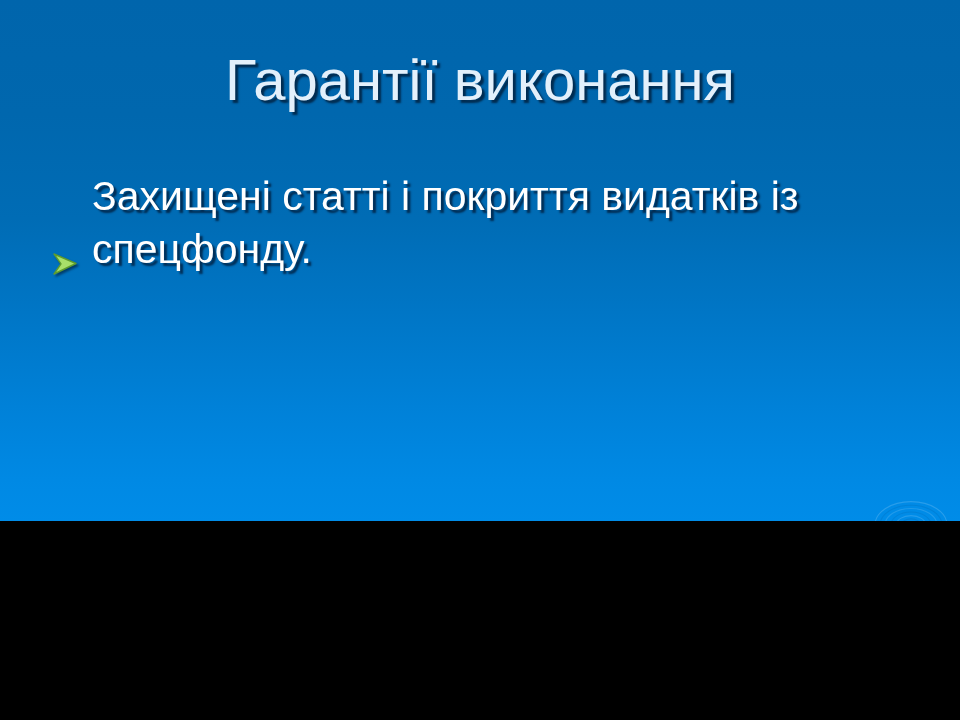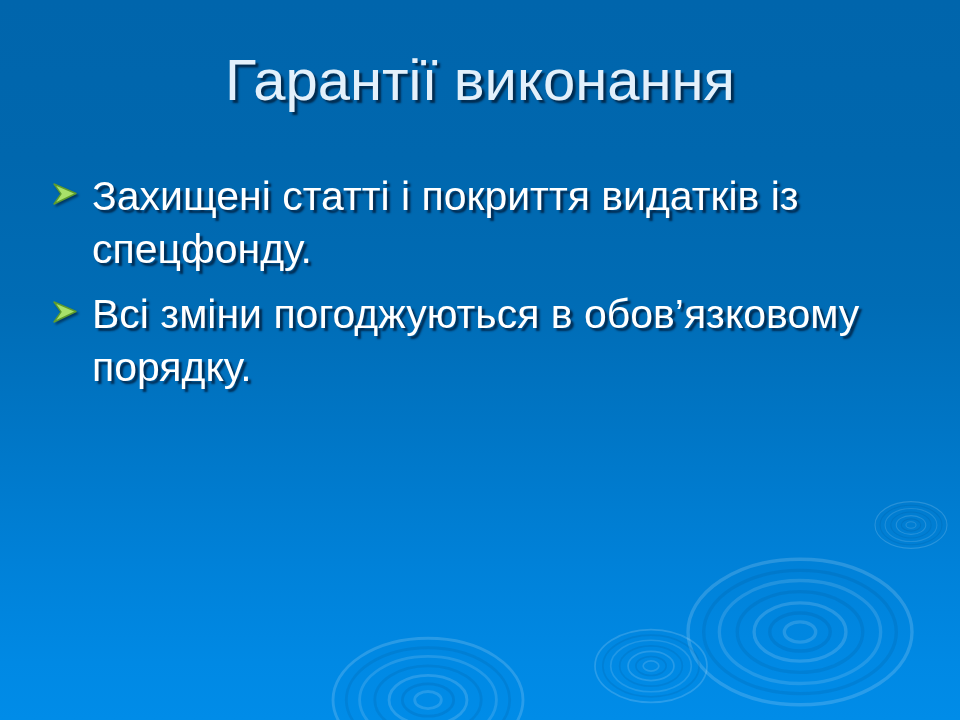--- a/index.html
+++ b/index.html
@@ -3,21 +3,21 @@
 <meta charset="utf-8">
 <style>
   html, body {
     margin: 0;
     padding: 0;
     background: #000;
   }
   #slide {
     position: relative;
     width: 960px;
-    height: 720px;
+    height: 521px;
     overflow: hidden;
     background: linear-gradient(180deg,
         #0065ac 0%,
         #0067ae 22%,
         #006cb5 42%,
         #0076c6 60%,
         #0081d8 78%,
         #0089e4 92%,
         #008ce8 100%);
     font-family: "Liberation Sans", sans-serif;
@@ -48,21 +48,21 @@
 
   
   #body {
     position: absolute;
     left: 52px;
     top: 170px;
     width: 880px;
   }
   .bullet-row {
     display: flex;
-    align-items: flex-start;
+    align-items: flex-end;
     margin-bottom: 12px;
   }
   .bullet-marker {
     flex: 0 0 auto;
     width: 40px;
     padding-top: 12px;
     text-align: left;
     line-height: 0;
   }
   .bullet-marker svg {
@@ -119,24 +119,16 @@
 
     <div class="bullet-row">
       <span class="bullet-marker">
         <svg width="26" height="24" viewBox="0 0 26 24">
           <path d="M2 2 L24 11.5 L2 22 L9 11.8 Z" fill="#a8e06a" stroke="#5e9c2e" stroke-width="1.4" stroke-linejoin="round"></path>
         </svg>
       </span>
       <span class="bullet-text">Захищені статті і покриття видатків із спецфонду.</span>
     </div>
 
-    <div class="bullet-row">
-      <span class="bullet-marker">
-        <svg width="26" height="24" viewBox="0 0 26 24">
-          <path d="M2 2 L24 11.5 L2 22 L9 11.8 Z" fill="#a8e06a" stroke="#5e9c2e" stroke-width="1.4" stroke-linejoin="round"></path>
-        </svg>
-      </span>
-      <span class="bullet-text">Всі зміни погоджуються в обов’язковому порядку.</span>
-    </div>
 
 
   </div>
 </div>
 
 </body></html>

